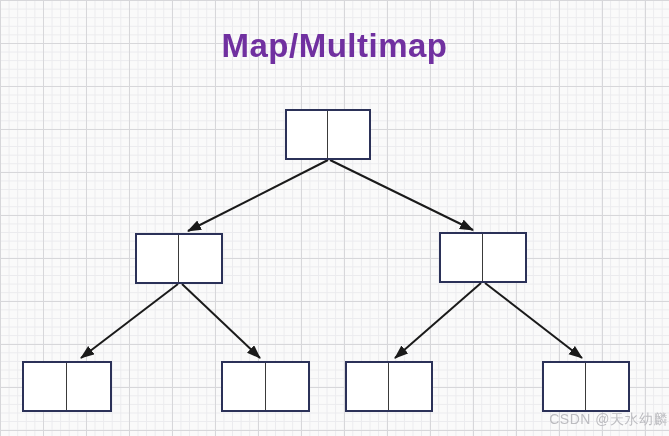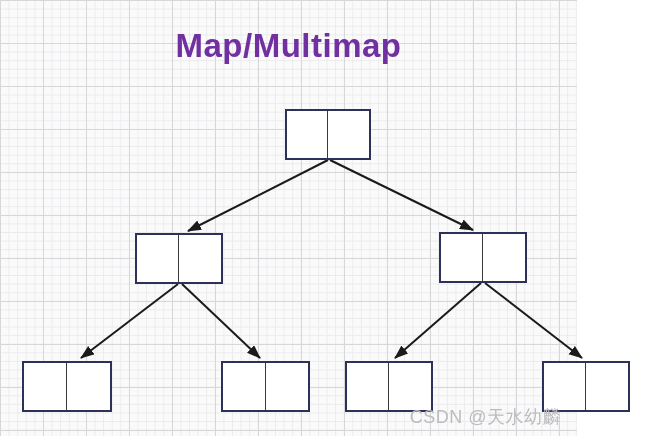--- a/index.html
+++ b/index.html
@@ -3,21 +3,21 @@
 <meta charset="utf-8">
 <style>
   * { margin: 0; padding: 0; box-sizing: border-box; }
   html, body { width: 669px; height: 436px; }
   body {
     font-family: "Liberation Sans", sans-serif;
     overflow: hidden;
   }
   .canvas {
     position: relative;
-    width: 577px;
+    width: 669px;
     height: 436px;
     background-color: #fafafa;
     background-image:
       linear-gradient(to right, #d7d7da 1px, transparent 1px),
       linear-gradient(to bottom, #d7d7da 1px, transparent 1px),
       linear-gradient(to right, #ebebee 1px, transparent 1px),
       linear-gradient(to bottom, #ebebee 1px, transparent 1px);
     background-size: 43px 43px, 43px 43px, 8.6px 8.6px, 8.6px 8.6px;
   }
   .title {
@@ -51,23 +51,23 @@
   }
   .node .cell {
     flex: 1 1 50%;
     height: 100%;
   }
   .node .cell:first-child {
     border-right: 1.6px solid #3a3a3a;
   }
   .watermark {
     position: absolute;
-    right: 16px;
+    right: 1px;
     bottom: 7px;
-    font-size: 18px;
+    font-size: 14px;
     color: #bcbcc0;
     letter-spacing: 0.5px;
     text-align: right;
   }
   
   #n-root  { left: 285px; top: 109px; width: 86px; height: 51px; }
   #n-left  { left: 135px; top: 233px; width: 88px; height: 51px; }
   #n-right { left: 439px; top: 232px; width: 88px; height: 51px; }
   #n-leaf1 { left:  22px; top: 361px; width: 90px; height: 51px; }
   #n-leaf2 { left: 221px; top: 361px; width: 89px; height: 51px; }

